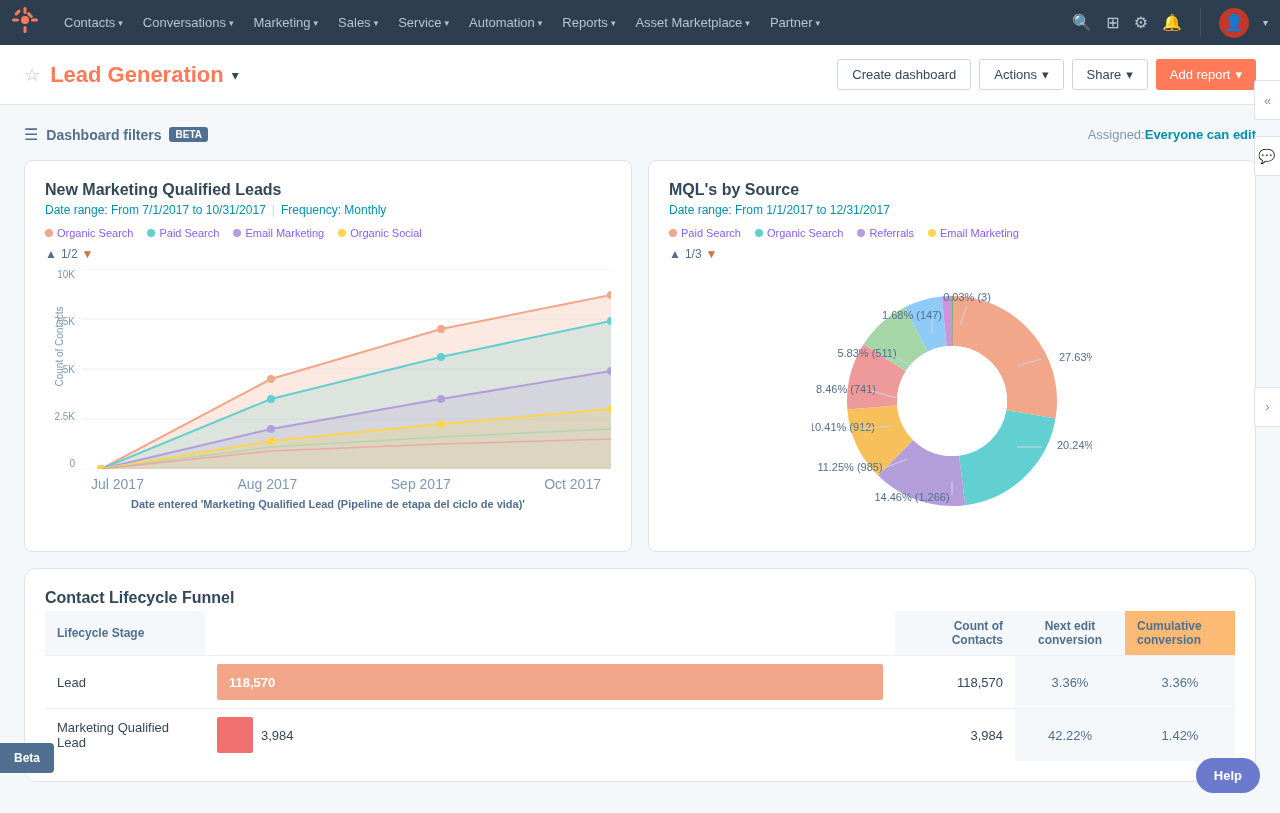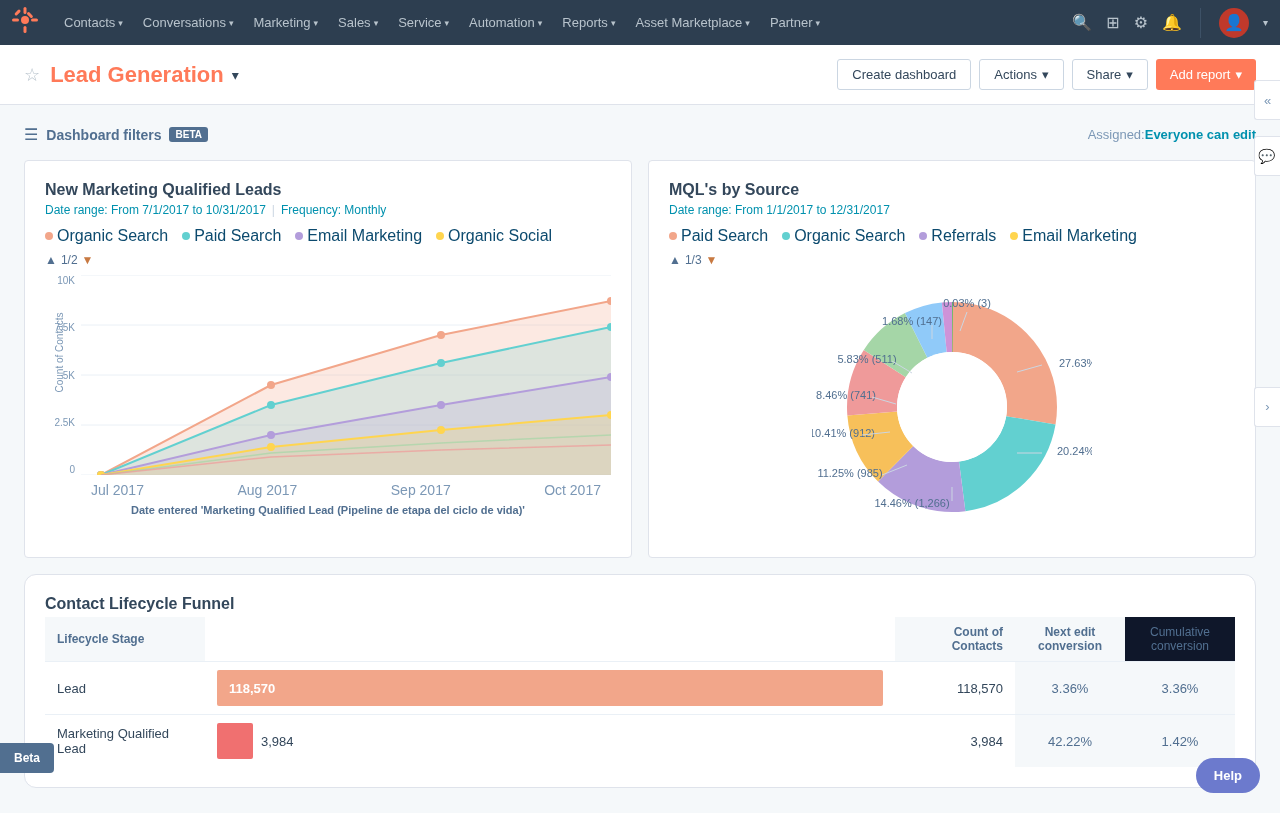--- a/index.html
+++ b/index.html
@@ -20,26 +20,26 @@
     .content { padding: 20px 24px; }
 
     
     .filters-bar { display: flex; align-items: center; justify-content: space-between; margin-bottom: 16px; }
     .filters-left { display: flex; align-items: center; gap: 8px; }
     .beta-badge { background: #516f90; color: #fff; font-size: 10px; font-weight: 700; padding: 2px 6px; border-radius: 3px; }
 
     
     .cards-row { display: flex; gap: 16px; margin-bottom: 16px; }
     .card { background: #fff; border: 1px solid #dfe3eb; border-radius: 4px; padding: 20px; }
-    .card-half { flex: 1; min-width: 0; }
+    .card-half { flex: 1; min-width: 0; border-radius: 8px; }
     .card-title { font-size: 16px; font-weight: 700; color: #33475b; margin-bottom: 4px; }
 
     
     .legend { display: flex; gap: 14px; flex-wrap: wrap; margin-bottom: 8px; }
-    .legend-item { display: flex; align-items: center; gap: 4px; font-size: 16px; color: #0c4a6e; }
+    .legend-item { display: flex; align-items: center; gap: 4px; font-size: 11px; color: #8b5cf6; }
     .legend-dot { width: 8px; height: 8px; border-radius: 50%; }
 
     
     .pagination { display: flex; align-items: center; gap: 4px; font-size: 12px; color: #516f90; margin-bottom: 8px; }
     .pag-arrow { cursor: pointer; color: #516f90; }
     .pag-arrow.down { color: #c87941; }
 
     
     .funnel-card { background: #fff; border: 1px solid #dfe3eb; border-radius: 12px; padding: 20px; }
     .funnel-title { font-size: 16px; font-weight: 700; color: #33475b; margin-bottom: 4px; }
@@ -340,21 +340,21 @@
 
   <div class="funnel-card">
     <div class="funnel-title">Contact Lifecycle Funnel</div>
     <table class="funnel-table">
       <thead>
         <tr>
           <th style="text-align:left;color:#516f90;font-size:12px;font-weight:600;padding:8px 12px;background:#f5f8fa;width:160px;">Lifecycle Stage</th>
           <th style="background:#fff;"></th>
           <th style="text-align:right;color:#516f90;font-size:12px;font-weight:600;padding:8px 12px;background:#f5f8fa;width:120px;">Count of Contacts</th>
           <th style="text-align:center;color:#516f90;font-size:12px;font-weight:600;padding:8px 12px;background:#f5f8fa;width:110px;">Next edit conversion</th>
-          <th style="text-align:center;color:#516f90;font-size:12px;font-weight:400;padding:8px 12px;background:#0f172a;width:110px;">Cumulative conversion</th>
+          <th style="text-align:left;color:#516f90;font-size:12px;font-weight:700;padding:8px 12px;background:#fdba74;width:110px;">Cumulative conversion</th>
         </tr>
       </thead>
       <tbody>
 
         <tr>
           <td style="font-size:13px;color:#33475b;padding:0 12px;height:52px;width:160px;">Lead</td>
           <td style="padding:8px 12px;height:52px;">
             <div style="width:100%;height:36px;background:#f2a68a;border-radius:2px;display:flex;align-items:center;padding-left:12px;">
               <span style="color:#fff;font-size:13px;font-weight:600;">118,570</span>
             </div>

